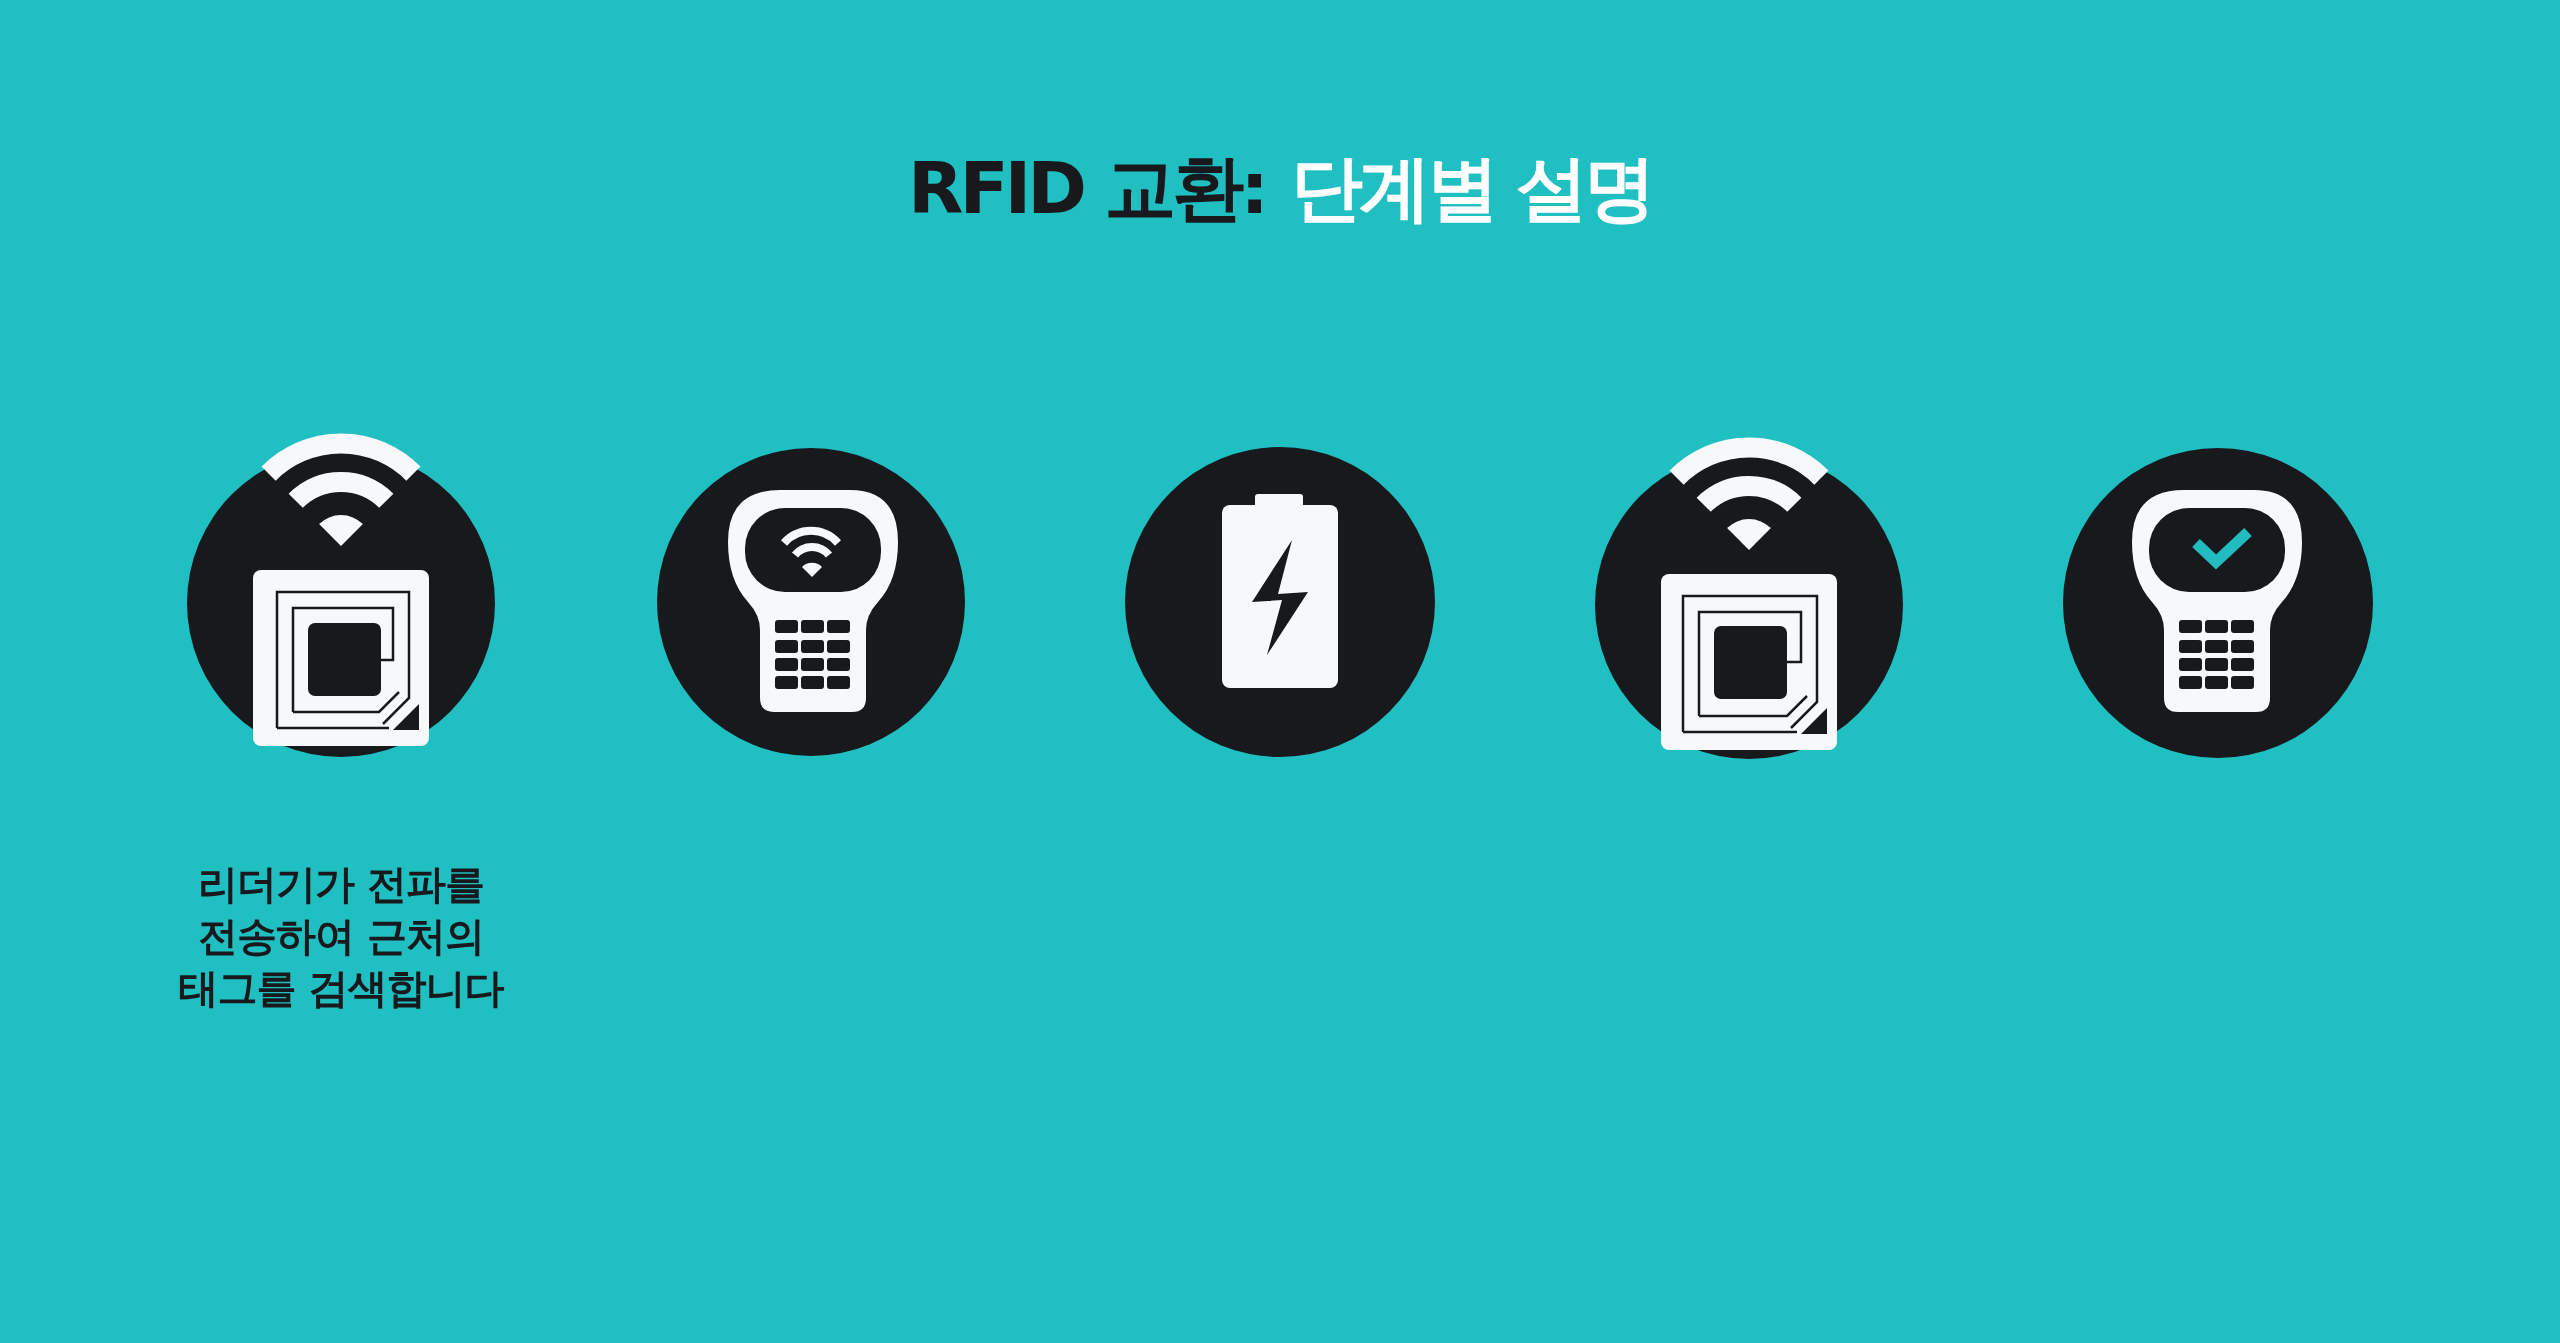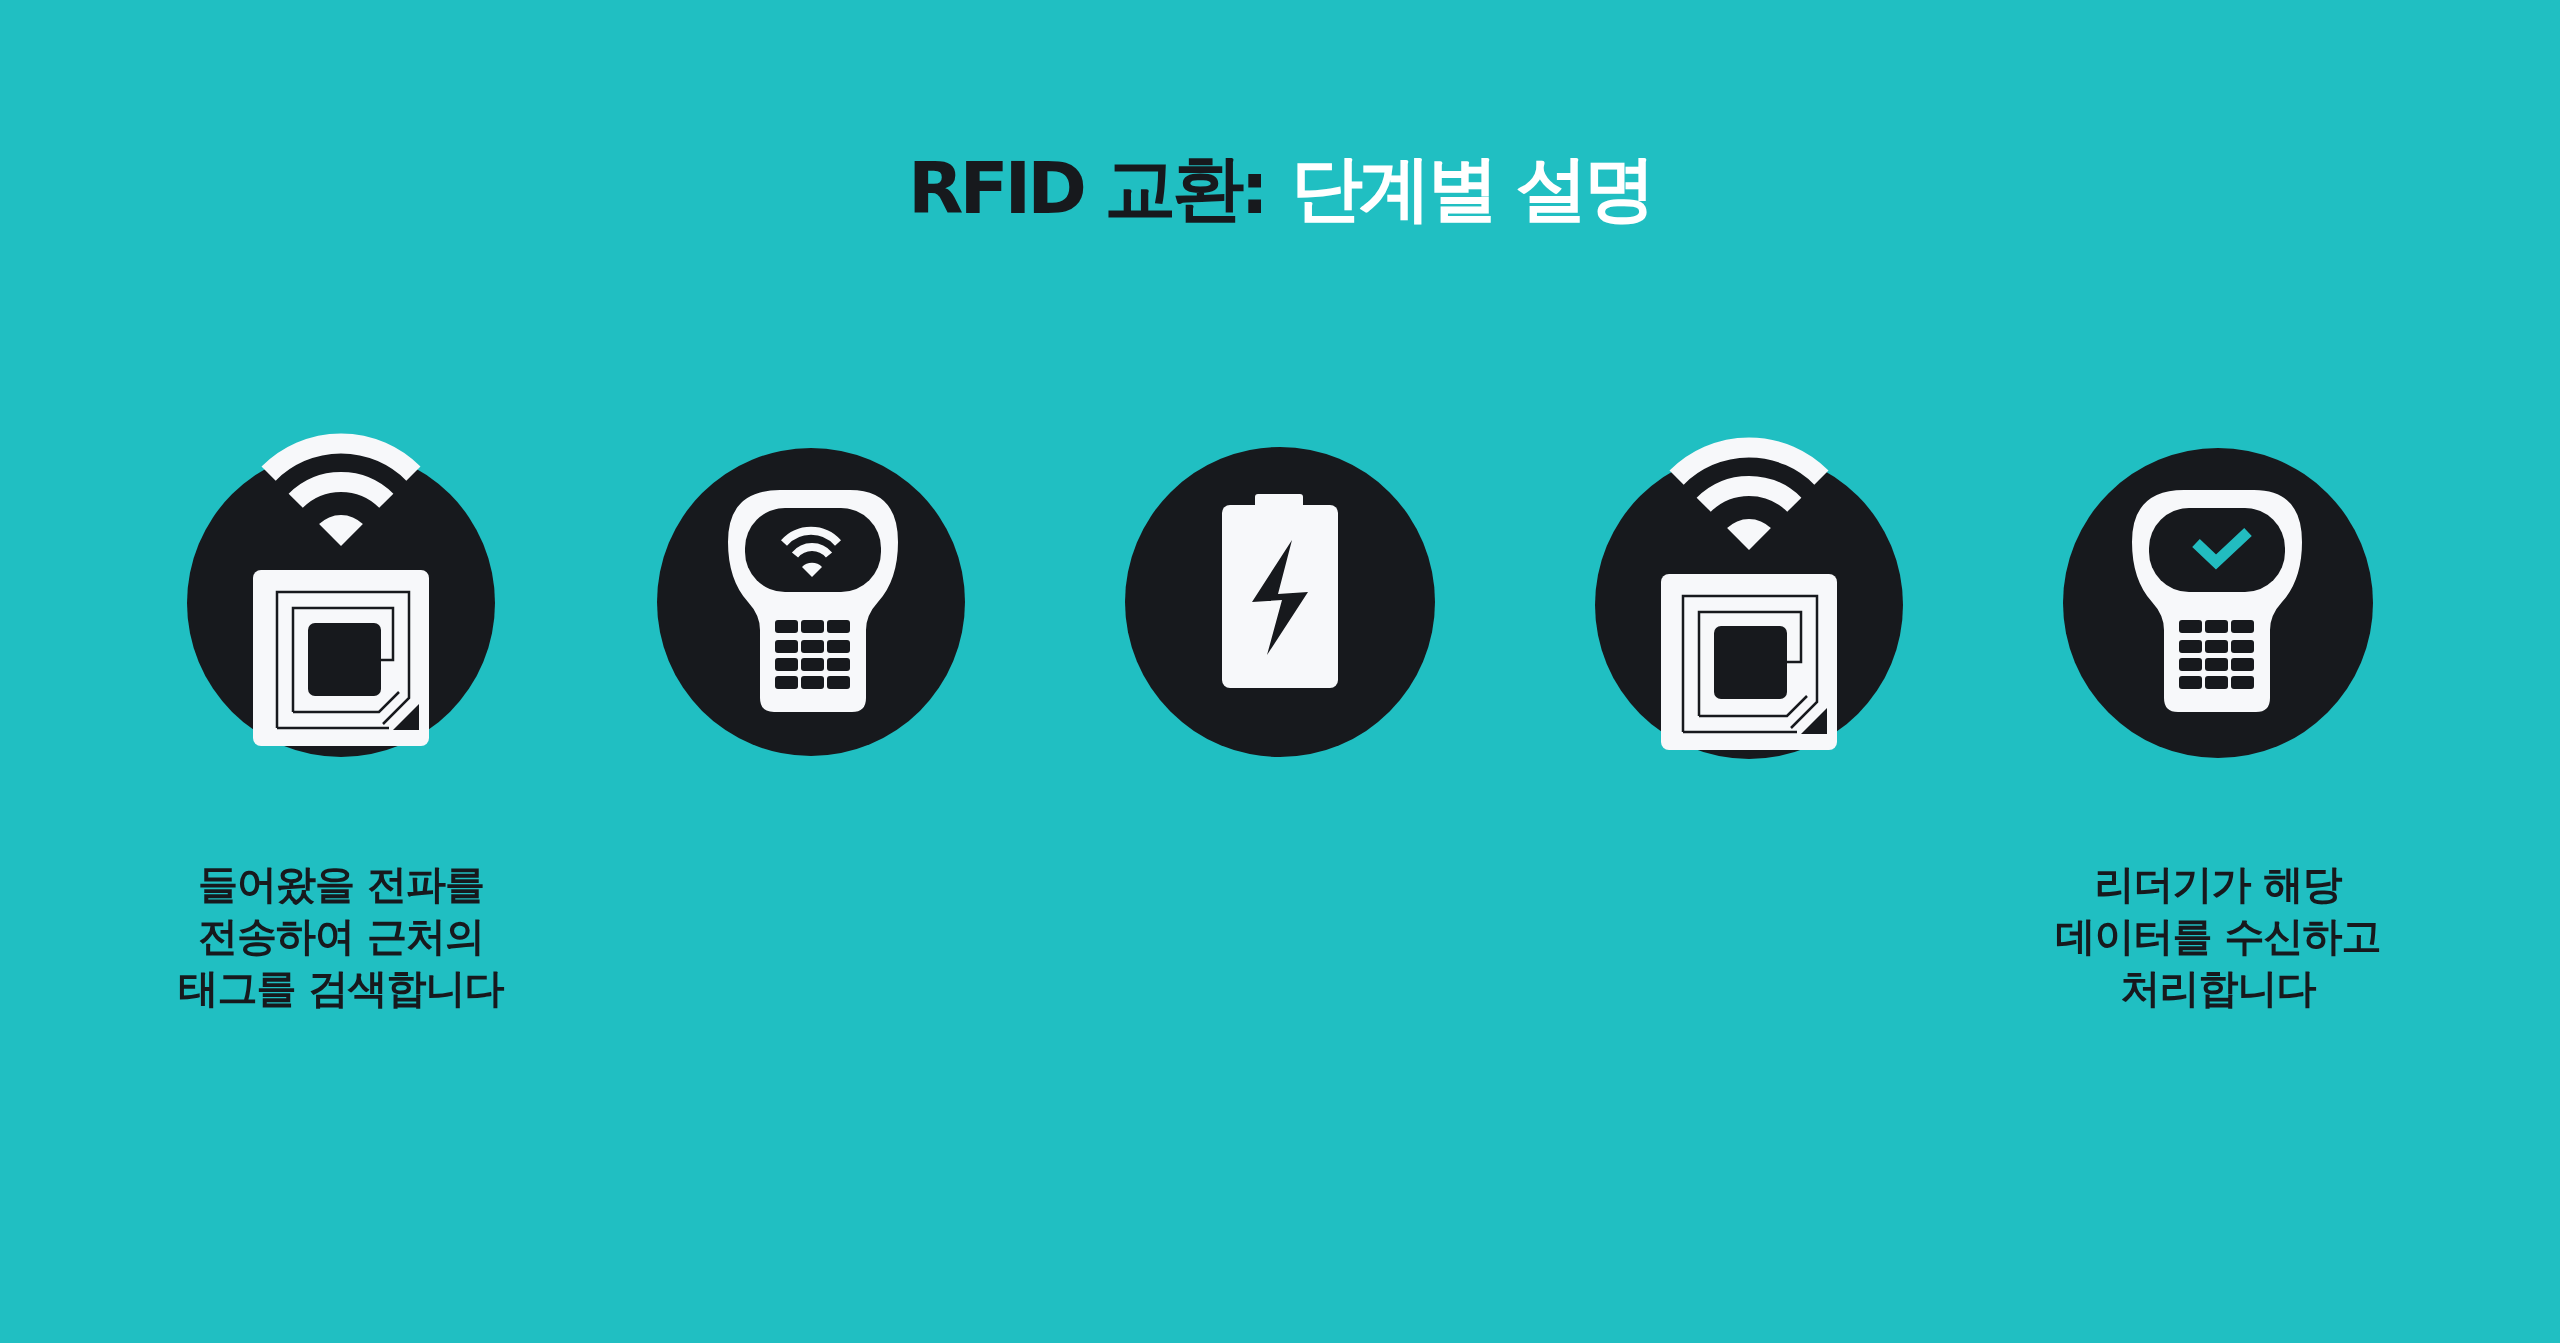--- a/index.html
+++ b/index.html
@@ -54,21 +54,21 @@
           <path d="M 24 158 L 24 22 L 156 22 L 156 128 L 130 154"></path>
           <path d="M 24 158 L 24 158 L 136 158"></path>
           <path d="M 40 142 L 40 38 L 140 38 L 140 90 L 126 90"></path>
           <path d="M 40 142 L 126 142 L 146 122"></path>
         </g>
         <rect x="55" y="53" width="73" height="73" rx="7" fill="#17191D"></rect>
         <path d="M 140 160 L 166 134 L 166 160 Z" fill="#17191D"></path>
       </g>
     </svg>
   </div>
-  <div class="caption">들어왔을 전파를 전송하여 근처의 태그를 검색합니다</div>
+  <div class="caption">리더기가 전파를 전송하여 근처의 태그를 검색합니다</div>
 </div>
 
 <div class="step" style="left:611px;">
   <div class="icon-wrap">
     <svg width="400" height="360" viewBox="0 0 400 360">
       <circle cx="200" cy="182" r="154" fill="#17191D"></circle>
 
       <g transform="translate(109,60)">
         <path d="M 60 10 L 130 10 Q 178 10 178 62 Q 178 100 158 122 Q 146 135 146 150 L 146 218 Q 146 232 132 232 L 54 232 Q 40 232 40 218 L 40 150 Q 40 135 28 122 Q 8 100 8 62 Q 8 10 60 10 Z" fill="#F7F8FA"></path>
         <rect x="25" y="28" width="136" height="84" rx="40" fill="#17191D"></rect>
@@ -151,14 +151,13 @@
           <rect x="55" y="178" width="23" height="13" rx="3"></rect>
           <rect x="81" y="178" width="23" height="13" rx="3"></rect>
           <rect x="107" y="178" width="23" height="13" rx="3"></rect>
           <rect x="55" y="196" width="23" height="13" rx="3"></rect>
           <rect x="81" y="196" width="23" height="13" rx="3"></rect>
           <rect x="107" y="196" width="23" height="13" rx="3"></rect>
         </g>
       </g>
     </svg>
   </div>
-  <div class="caption">리더기가 해당 데이터를 수신하고 처리합니다</div>
 </div>
 
 </body></html>

